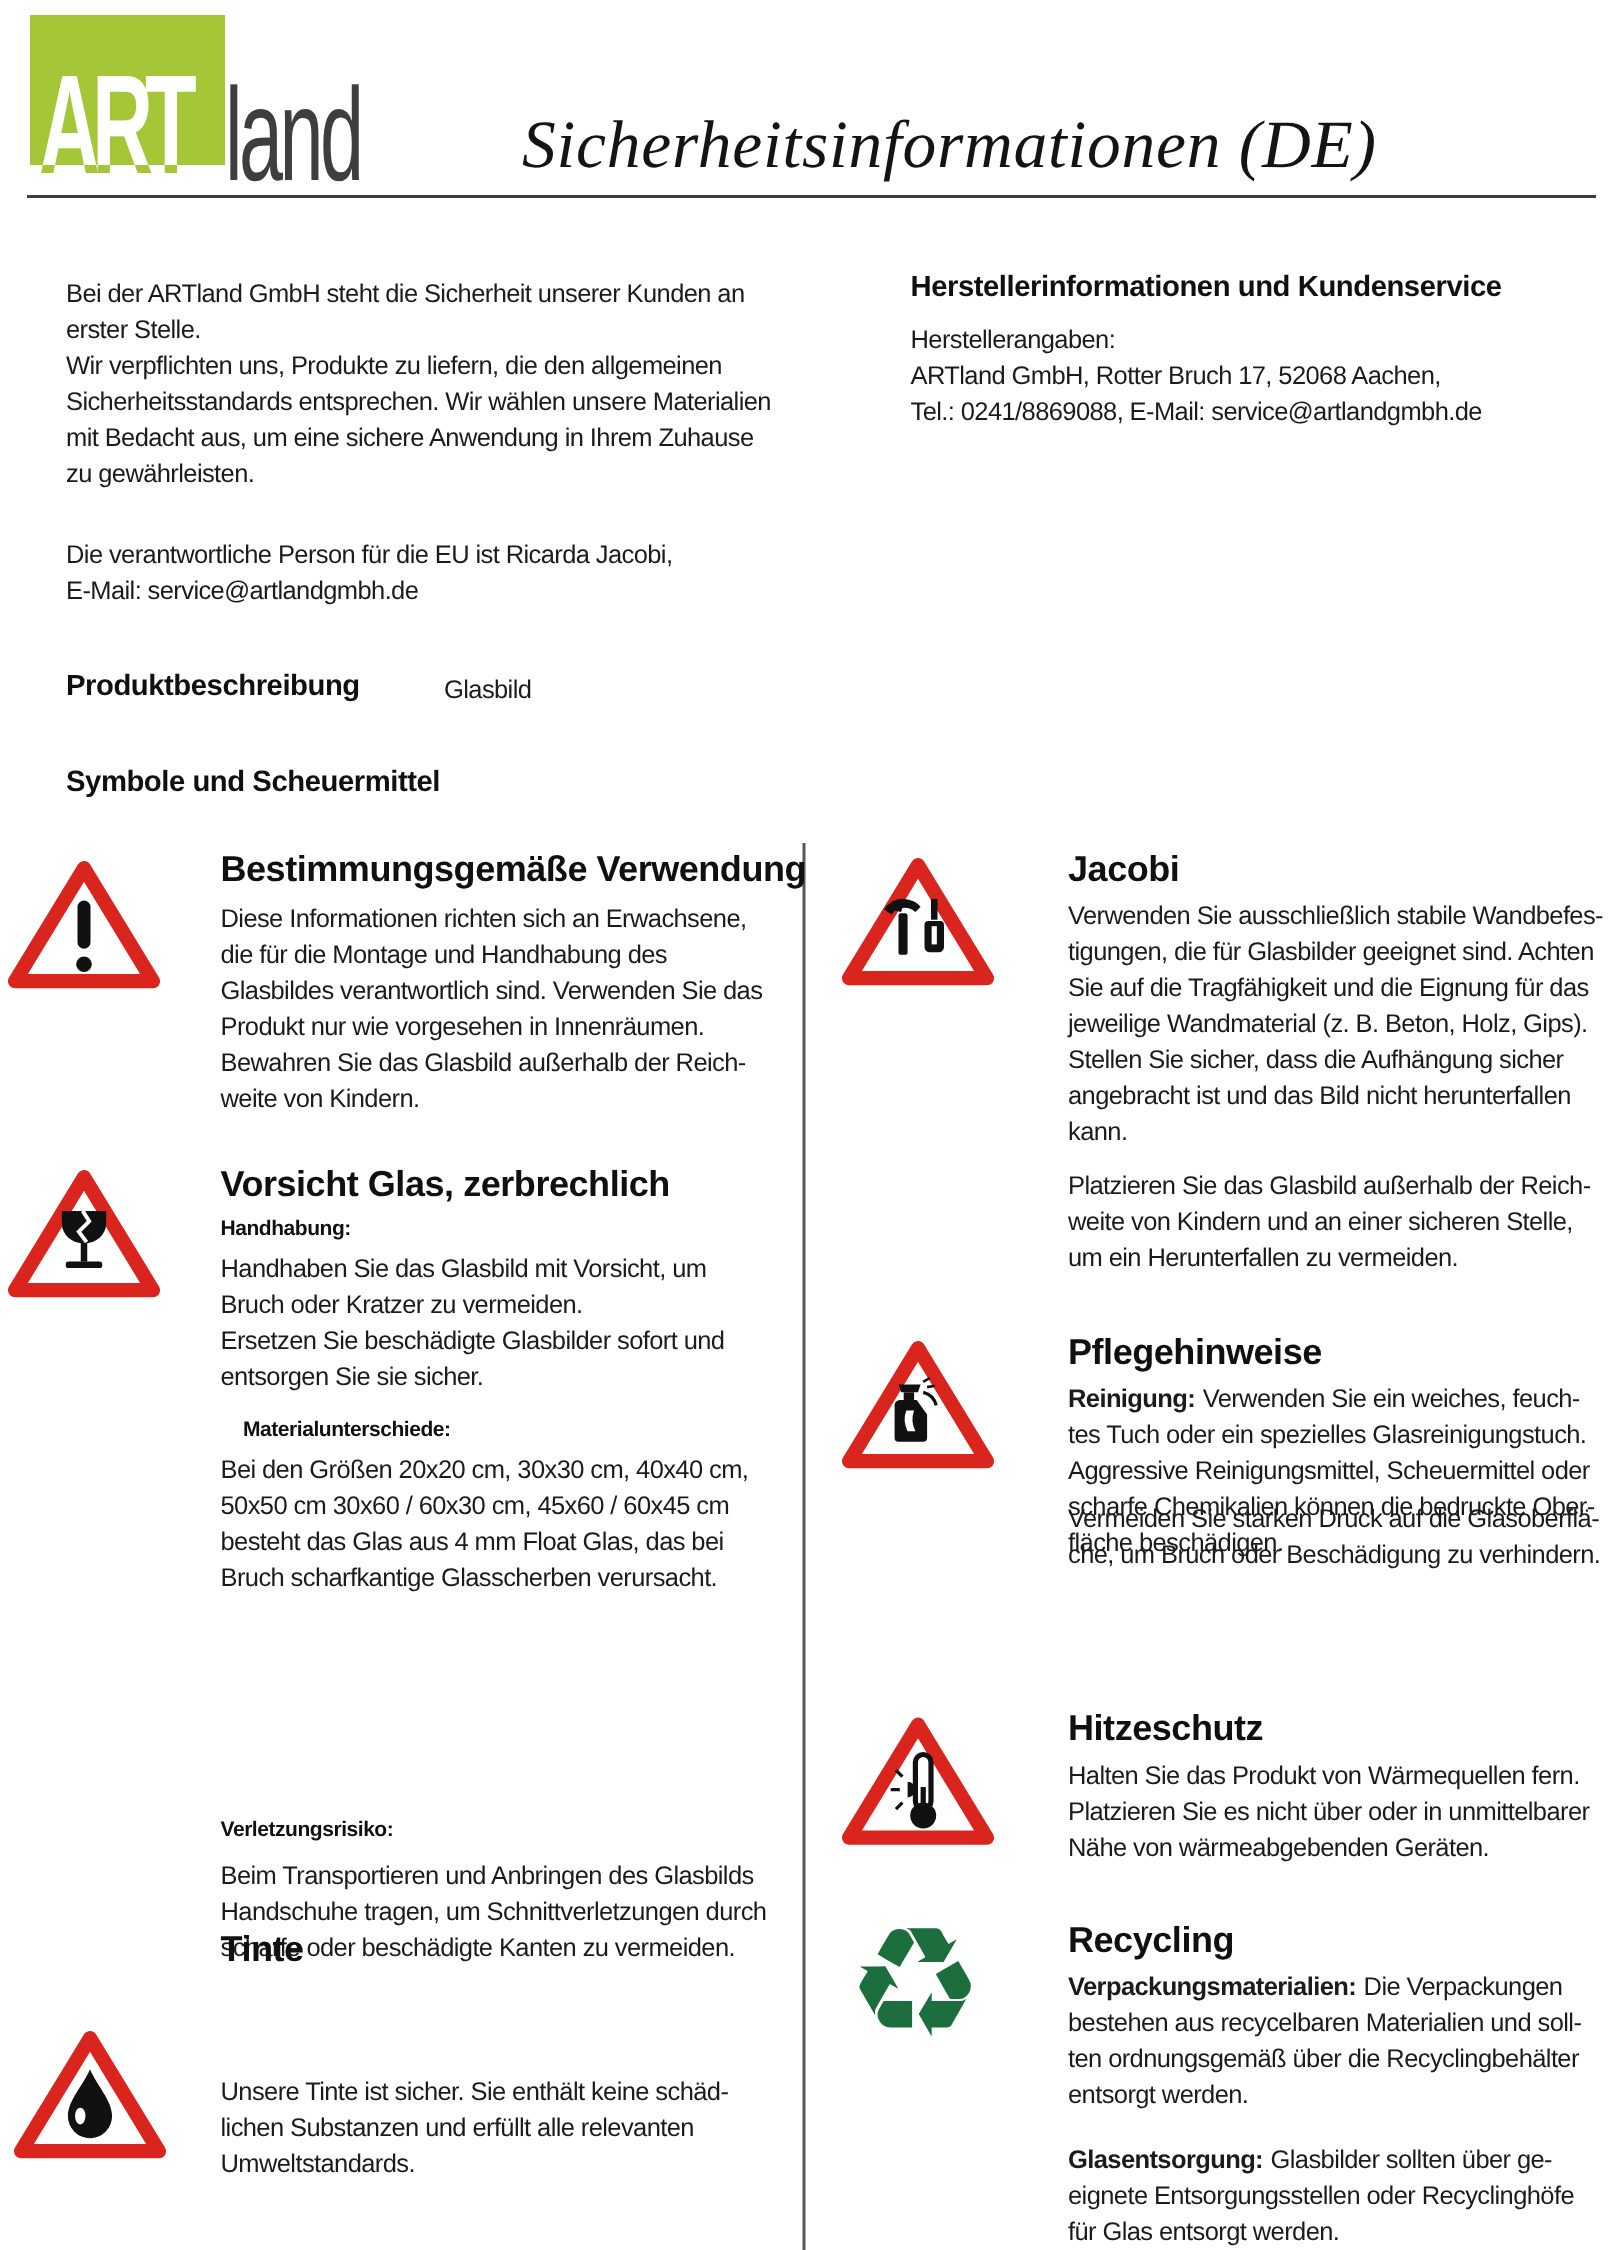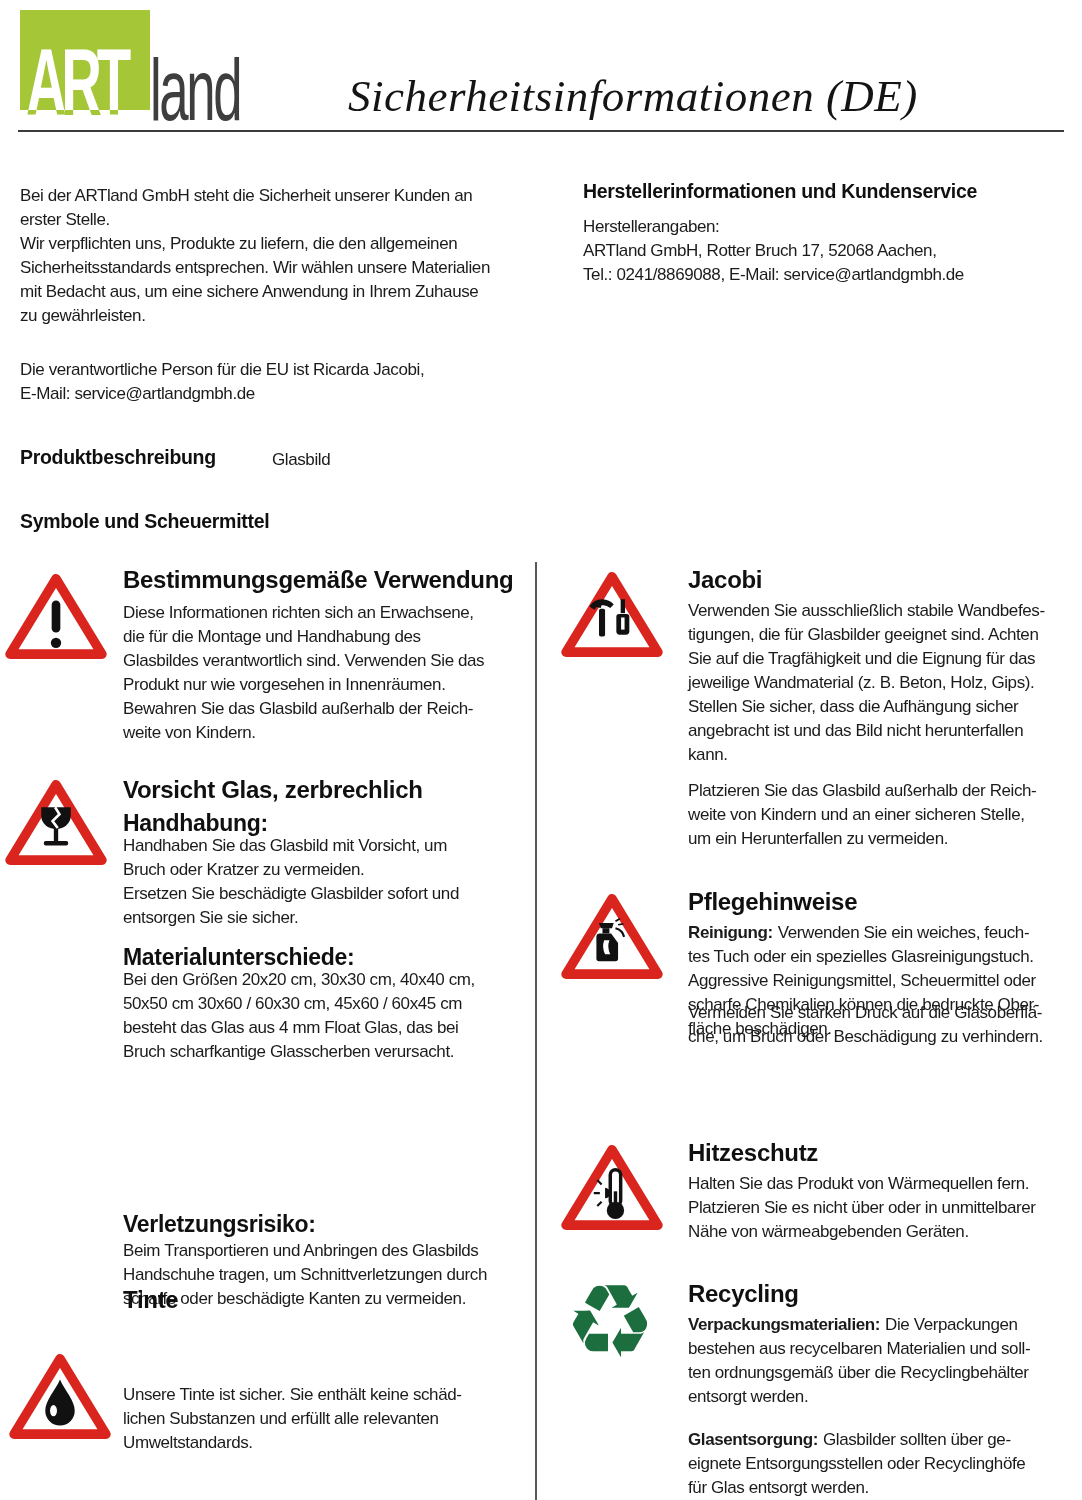--- a/index.html
+++ b/index.html
@@ -2,21 +2,21 @@
 <html style="--logo-green: #a5c637; --accent-red: #d9251d; --recycle-green: #1d6e3e; --text: #1b1b1b; --land-gray: #3e3e3e;"><head>
 <meta charset="utf-8">
 <style>
   :root{
     --logo-green:#a5c637; --accent-red:#d9251d; --recycle-green:#1d6e3e;
     --text:#1b1b1b; --land-gray:#3e3e3e; --rule-gray:#3c3c3c; --divider-gray:#585858;
   }
   html,body{margin:0;padding:0;background:#fff;}
   .page{position:relative;width:1082px;height:1500px;background:#fff;overflow:hidden;
         font-family:"Liberation Sans",sans-serif;color:var(--text);}
-  .abs{position:absolute;}
+  .abs{position:absolute;margin-left:24px;}
 
   
   .logo-art-green{position:absolute;left:26px;top:36px;font-size:94px;line-height:94px;
       font-weight:600;letter-spacing:-9px;transform:scaleX(.60);transform-origin:left top;
       color:var(--logo-green);z-index:1;}
   .logo-square{position:absolute;left:20px;top:10px;width:130px;height:100px;
       background:var(--logo-green);overflow:hidden;z-index:2;}
   .logo-art-white{position:absolute;left:6px;top:26px;font-size:94px;line-height:94px;
       font-weight:600;letter-spacing:-9px;transform:scaleX(.60);transform-origin:left top;color:#fff;}
   .logo-land{position:absolute;left:150px;top:46px;font-size:88px;line-height:88px;
@@ -24,21 +24,21 @@
       color:var(--land-gray);z-index:1;}
   .doc-title{position:absolute;left:348px;top:70px;font-family:"Liberation Serif",serif;
       font-style:italic;font-size:45px;line-height:52px;color:#141414;letter-spacing:.5px;}
   .header-rule{position:absolute;left:18px;top:130px;width:1046px;height:2px;background:var(--rule-gray);}
 
   
   .p{font-size:17px;line-height:24px;letter-spacing:-.4px;white-space:pre-line;color:var(--text);}
   .lbl{font-weight:700;margin-right:5px;}
   .bh{font-weight:700;font-size:24px;letter-spacing:-.3px;color:#101010;}
   .sect{font-weight:700;font-size:19.5px;letter-spacing:-.3px;color:#101010;}
-  .sub{font-weight:700;font-size:23px;letter-spacing:-.3px;color:#101010;}
+  .sub{font-weight:700;font-size:14px;letter-spacing:-.3px;color:#101010;}
 
   
   .tri-box{position:absolute;width:104px;height:96px;}
   .tri-box svg{width:100%;height:100%;display:block;}
   .recycle-glyph{position:absolute;left:552px;top:1266px;width:116px;height:116px;
       font-size:102px;line-height:112px;text-align:center;color:var(--recycle-green);}
   .v-divider{position:absolute;left:535px;top:562px;width:2px;height:938px;background:var(--divider-gray);}
 </style>
 </head>
 <body>
@@ -101,21 +101,21 @@
       </g>
       <polyline points="59,36 64,44 56,52 62,60" fill="none" stroke="#fff" stroke-width="3"></polyline>
     </svg>
   </div>
   <div class="abs bh" style="left:123px;top:776px;">Vorsicht Glas, zerbrechlich</div>
   <div class="abs sub" style="left:123px;top:810px;">Handhabung:</div>
   <div class="abs p" style="left:123px;top:834px;width:410px;">Handhaben Sie das Glasbild mit Vorsicht, um
 Bruch oder Kratzer zu vermeiden.
 Ersetzen Sie beschädigte Glasbilder sofort und
 entsorgen Sie sie sicher.</div>
-  <div class="abs sub" style="left:123px;top:944px;">Materialunterschiede:</div>
+  <div class="abs sub" style="left:138px;top:944px;">Materialunterschiede:</div>
   <div class="abs p" style="left:123px;top:968px;width:410px;">Bei den Größen 20x20 cm, 30x30 cm, 40x40 cm,
 50x50 cm 30x60 / 60x30 cm, 45x60 / 60x45 cm
 besteht das Glas aus 4 mm Float Glas, das bei
 Bruch scharfkantige Glasscherben verursacht.</div>
   <div class="abs sub" style="left:123px;top:1211px;">Verletzungsrisiko:</div>
   <div class="abs p" style="left:123px;top:1239px;width:410px;">Beim Transportieren und Anbringen des Glasbilds
 Handschuhe tragen, um Schnittverletzungen durch
 scharfe oder beschädigte Kanten zu vermeiden.</div>
 
   <div class="tri-box" style="left:8px;top:1348px;">

